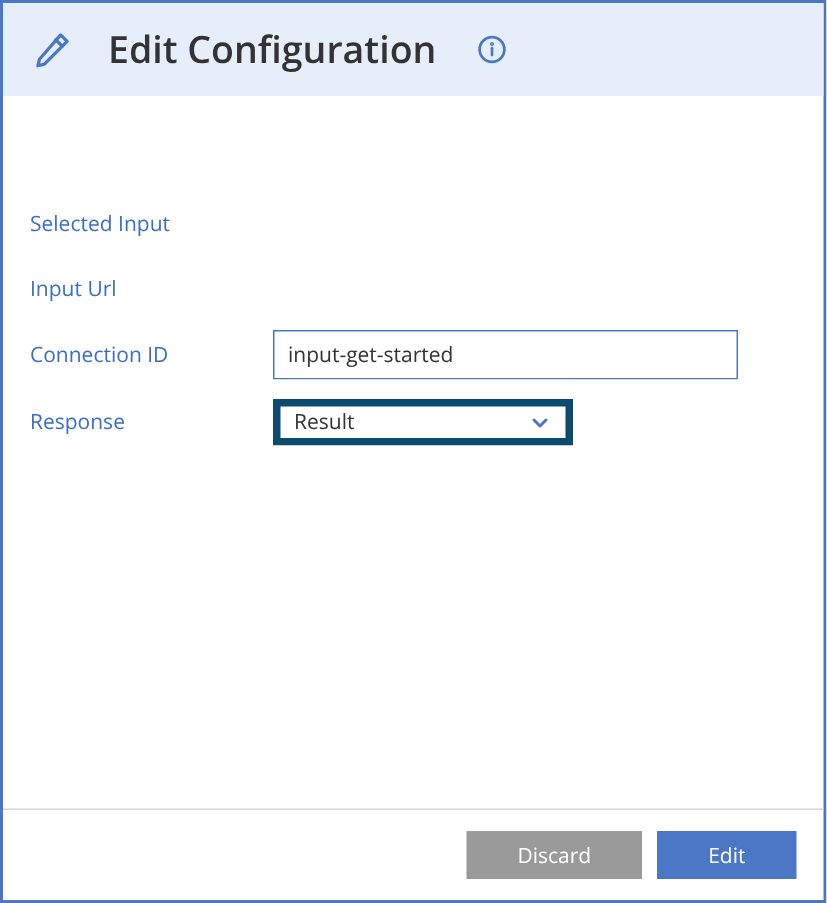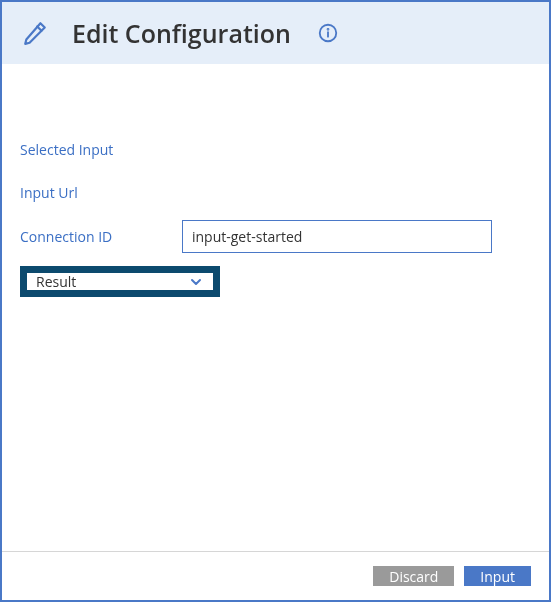--- a/index.html
+++ b/index.html
@@ -76,21 +76,21 @@
     padding: 4px 9px;
     font-size: 14px;
     color: #333;
     font-family: inherit;
     outline: none;
   }
   .select-wrap {
     position: relative;
     width: 200px;
     height: 31px;
-    border: 7px solid #0c4a6e;
+    border: 5px solid #0c4a6e;
     display: flex;
     align-items: center;
     padding: 0 9px;
     cursor: pointer;
     background: #fff;
     gap: 16px;
   }
   .select-value {
     flex: 1 1 auto;
     font-size: 14px;
@@ -106,22 +106,22 @@
   }
   .dialog-footer {
     border-top: 1px solid #d6d6d6;
     padding: 14px 18px;
     display: flex;
     justify-content: flex-end;
     gap: 10px;
   }
   .btn {
     border: none;
-    height: 20px;
-    padding: 0 16px;
+    height: 32px;
+    padding: 0 34px;
     font-size: 14px;
     color: #fff;
     cursor: pointer;
     font-family: inherit;
   }
   .btn-secondary { background: #9a9a9a; }
   .btn-primary { background: #4a78c7; }
 </style>
 </head>
 <body>
@@ -156,32 +156,33 @@
     </div>
 
     <div class="form-row">
       <div class="form-label">Connection ID</div>
       <div class="form-value">
         <input type="text" class="text-input" value="input-get-started" style="">
       </div>
     </div>
 
     <div class="form-row">
+      <div class="form-label">Response</div>
       <div class="form-value">
         <div class="select-wrap">
           <span class="select-value">Result</span>
           <span class="select-caret">
             <svg viewBox="0 0 24 24" fill="none" stroke="#4a78c7" stroke-width="3" stroke-linecap="round" stroke-linejoin="round">
               <polyline points="6 9 12 15 18 9"></polyline>
             </svg>
           </span>
         </div>
       </div>
     </div>
 
   </div>
 
   <div class="dialog-footer">
     <button class="btn btn-secondary">Discard</button>
-    <button class="btn btn-primary">Input</button>
+    <button class="btn btn-primary">Edit</button>
   </div>
 
 </div>
 
 </body></html>

